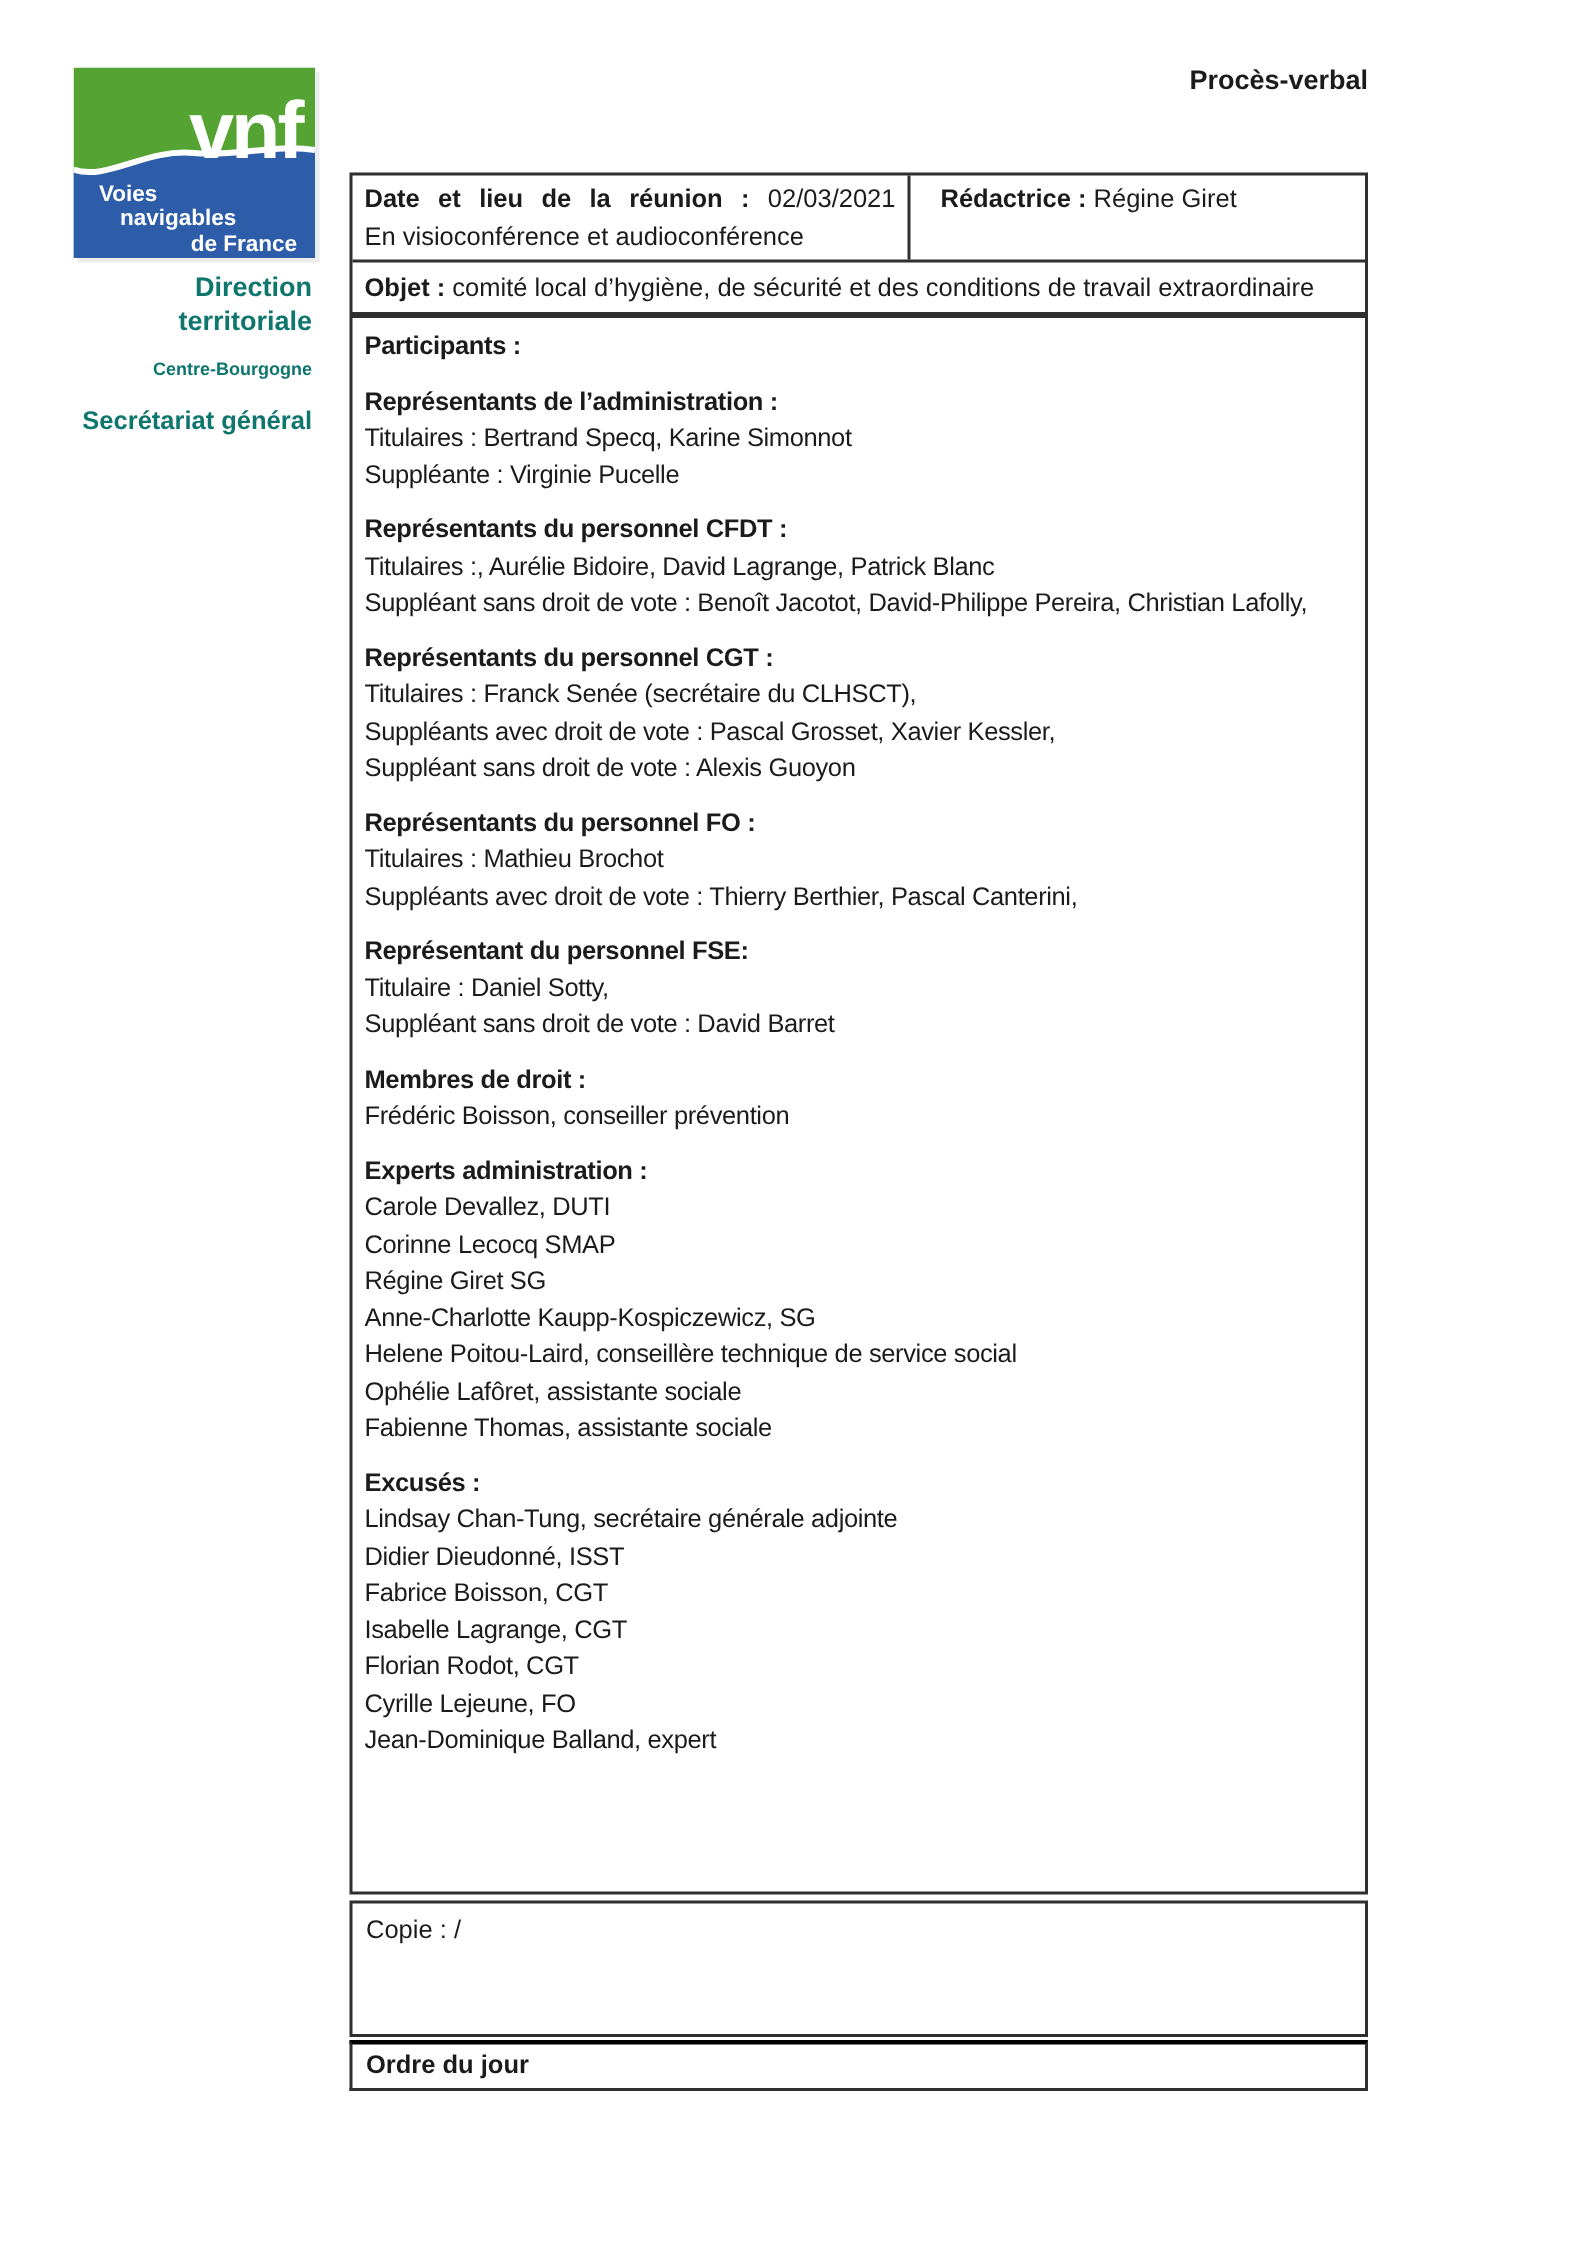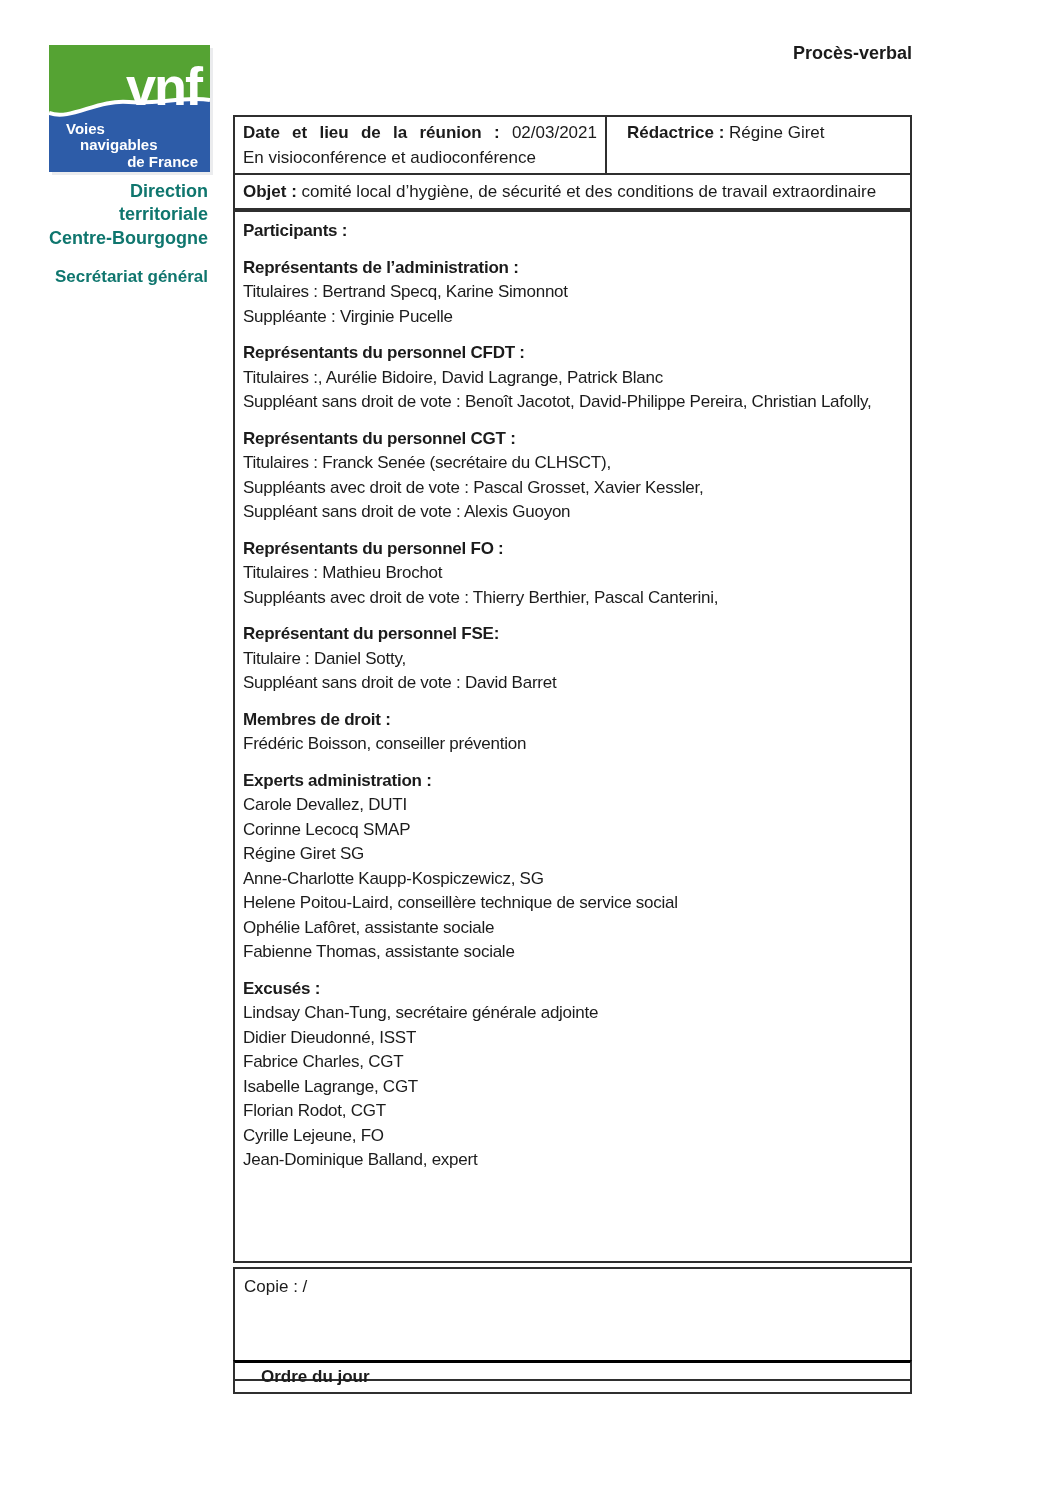--- a/index.html
+++ b/index.html
@@ -15,47 +15,47 @@
   
   .logo { left:49px; top:45px; width:161px; height:127px; box-shadow:3px 3px 0 rgba(120,130,140,.15); }
   .logo svg { display:block; width:100%; height:100%; }
   .logo text { font-family:"Liberation Sans", sans-serif; fill:#ffffff; font-weight:bold; }
   .logo .brand { font-size:54px; letter-spacing:-2px; }
   .logo .tag { font-size:15px; }
 
   
   .sidebar { left:18px; top:180px; width:190px; text-align:right; font-weight:bold; color:#0f766e; }
   .sidebar .direction { font-size:18px; line-height:23px; }
-  .sidebar .region    { font-size:18px; margin-top:2px; }
+  .sidebar .region    { font-size:12px; margin-top:13px; }
   .sidebar .service   { font-size:17px; margin-top:18px; }
 
   
   .doc-title { left:233px; top:39px; width:679px; text-align:right; font-weight:bold;
                font-size:18px; line-height:28px; }
 
   
   .meta { left:233px; top:115px; width:679px; border:2px solid #2f2f2f; font-size:17px; }
   .meta-row1 { display:flex; }
   .meta-cell-date { width:372px; border-right:2px solid #2f2f2f; padding:3px 8px 3px; line-height:25px; }
   .date-line { text-align:justify; text-align-last:justify; }
   .meta-cell-red { flex:1; padding:3px 8px; line-height:25px;margin-left:12px; }
   .meta-row2 { border-top:2px solid #2f2f2f; padding:4px 8px 4px; line-height:25px; }
 
   
   .participants { left:233px; top:210px; width:679px; height:1053px; border:2px solid #2f2f2f;
                   padding:7px 8px; font-size:17px; line-height:24.5px; letter-spacing:-0.25px; }
   .groups .group { margin-top:12px; }
 
   
-  .copie { left:233px; top:1267px; width:679px; height:114px; border:2px solid #2f2f2f;
+  .copie { left:233px; top:1267px; width:679px; height:91px; border:2px solid #2f2f2f;
            padding:8px 9px; font-size:17px; }
 
   
   .ordre { left:233px; top:1360px; width:679px; height:34px; border:2px solid #2f2f2f;
-           border-top:3px solid #000; font-weight:bold; font-size:17px; padding:4px 26px; }
+           border-top:3px solid #000; font-weight:bold; font-size:17px; padding:4px 9px; }
 </style>
 </head>
 <body>
 
 <div class="abs logo">
   <svg viewBox="0 0 161 127" xmlns="http://www.w3.org/2000/svg">
     <rect x="0" y="0" width="161" height="127" fill="#55a333"></rect>
     <path d="M0,68 C22,76 48,54 80,57 C108,59.5 135,51 161,55 L161,127 L0,127 Z" fill="#2d5ca8"></path>
     <path d="M0,68 C22,76 48,54 80,57 C108,59.5 135,51 161,55" fill="none" stroke="#ffffff" stroke-width="4"></path>
     <text class="brand" x="152" y="60" text-anchor="end">vnf</text>
@@ -138,21 +138,21 @@
         <div>Régine Giret SG</div>
         <div>Anne-Charlotte Kaupp-Kospiczewicz, SG</div>
         <div>Helene Poitou-Laird, conseillère technique de service social</div>
         <div>Ophélie Lafôret, assistante sociale</div>
         <div>Fabienne Thomas, assistante sociale</div>
       </div>
       <div class="group">
         <div class="b">Excusés :</div>
         <div>Lindsay Chan-Tung, secrétaire générale adjointe</div>
         <div>Didier Dieudonné, ISST</div>
-        <div>Fabrice Charles, CGT</div>
+        <div>Fabrice Boisson, CGT</div>
         <div>Isabelle Lagrange, CGT</div>
         <div>Florian Rodot, CGT</div>
         <div>Cyrille Lejeune, FO</div>
         <div>Jean-Dominique Balland, expert</div>
       </div>
     </div>
 </div>
 
 <div class="abs copie">
   <div>Copie : /</div>

